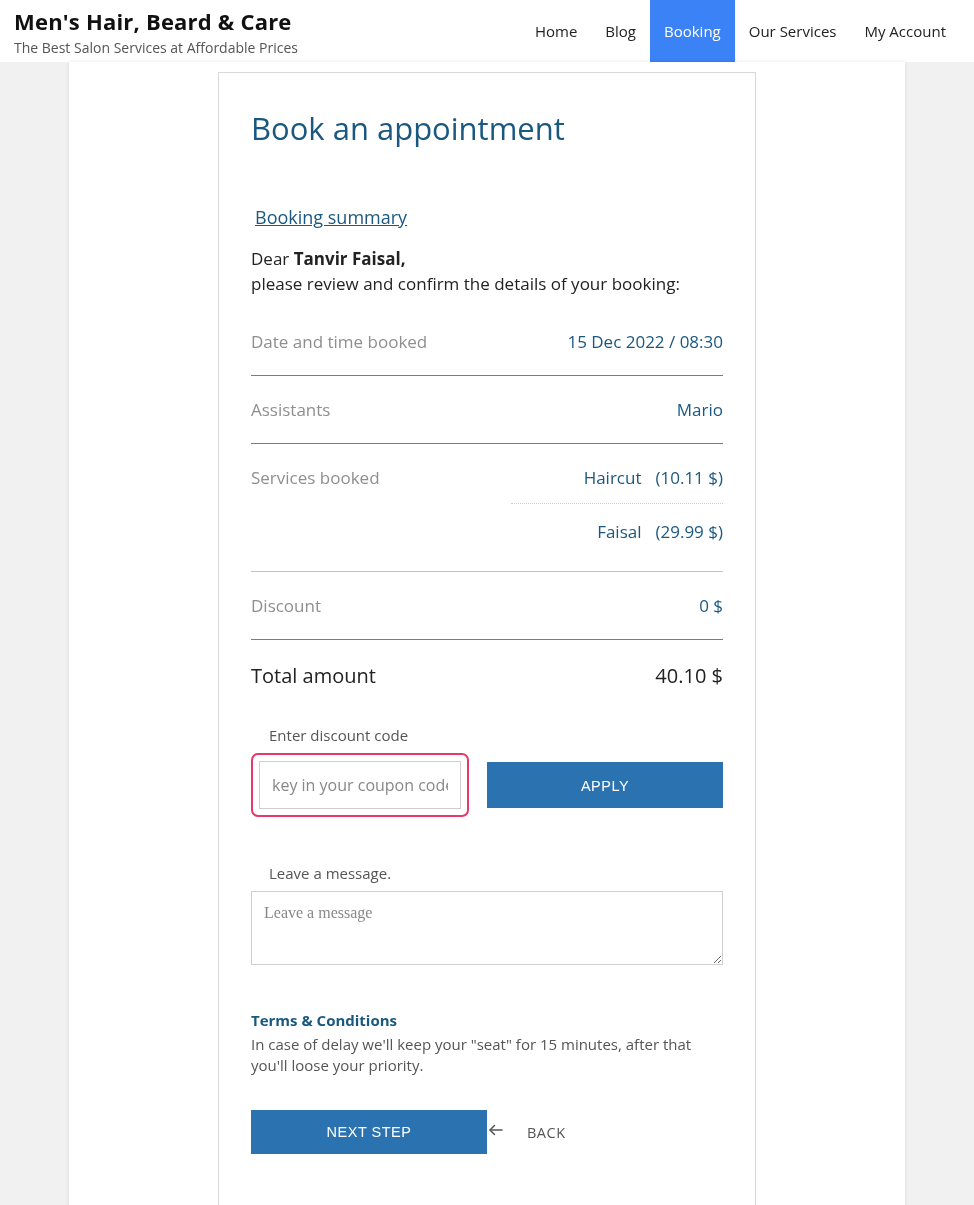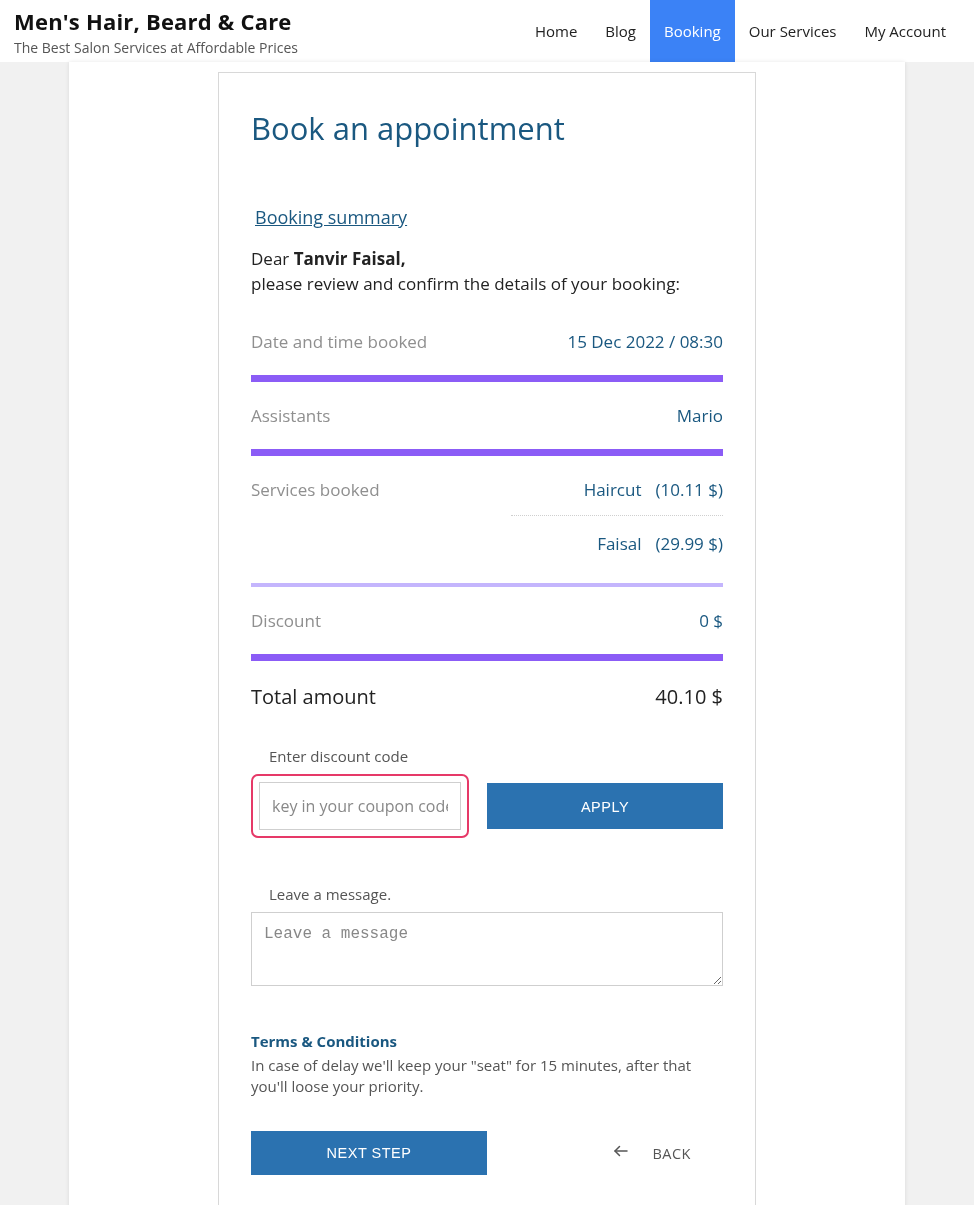--- a/index.html
+++ b/index.html
@@ -79,36 +79,36 @@
     font-size: 17px;
     color: #222;
     line-height: 1.45;
     margin-bottom: 34px;
   }
   .dear-line .name { font-weight: 700; }
   .row {
     display: flex;
     justify-content: space-between;
     align-items: baseline;
-    border-bottom: 7px solid #8b5cf6;
+    border-bottom: 1px solid #8b5cf6;
     padding: 0 0 22px 0;
     margin-bottom: 22px;
     gap: 12px;
   }
   .row-label {
     color: #8f8f8f;
     font-size: 17px;
   }
   .row-value {
     color: #1a5880;
     font-size: 17px;
     text-align: right;
   }
   .services-block {
-    border-bottom: 4px solid #c4b5fd;
+    border-bottom: 1px solid #c4b5fd;
     padding-bottom: 24px;
     margin-bottom: 22px;
   }
   .services-head {
     display: flex;
     justify-content: space-between;
     align-items: baseline;
     gap: 12px;
   }
   .service-line {
@@ -183,41 +183,40 @@
     color: #555;
     margin-left: 18px;
     margin-bottom: 8px;
   }
   textarea.msg {
     width: 100%;
     height: 74px;
     border: 1px solid #cfcfcf;
     padding: 12px 12px;
     font-size: 16px;
-    font-family: Liberation Mono, monospace;
+    font-family: Liberation Serif, serif;
     resize: both;
     outline: none;
     margin-bottom: 40px;
   }
   textarea.msg::placeholder { color: #888; }
   .terms-title {
     color: #1a5880;
     font-weight: 700;
     font-size: 15px;
     margin-bottom: 4px;
   }
   .terms-body {
     font-size: 15px;
     color: #555;
     line-height: 1.4;
     margin-bottom: 34px;
   }
   .nav-buttons {
     display: flex;
-    justify-content: space-between;
     align-items: center;
   }
   .next-btn {
     background: #2b72b0;
     color: #fff;
     border: none;
     font-size: 14.5px;
     letter-spacing: 0.5px;
     padding: 14px 22px;
     width: 236px;

